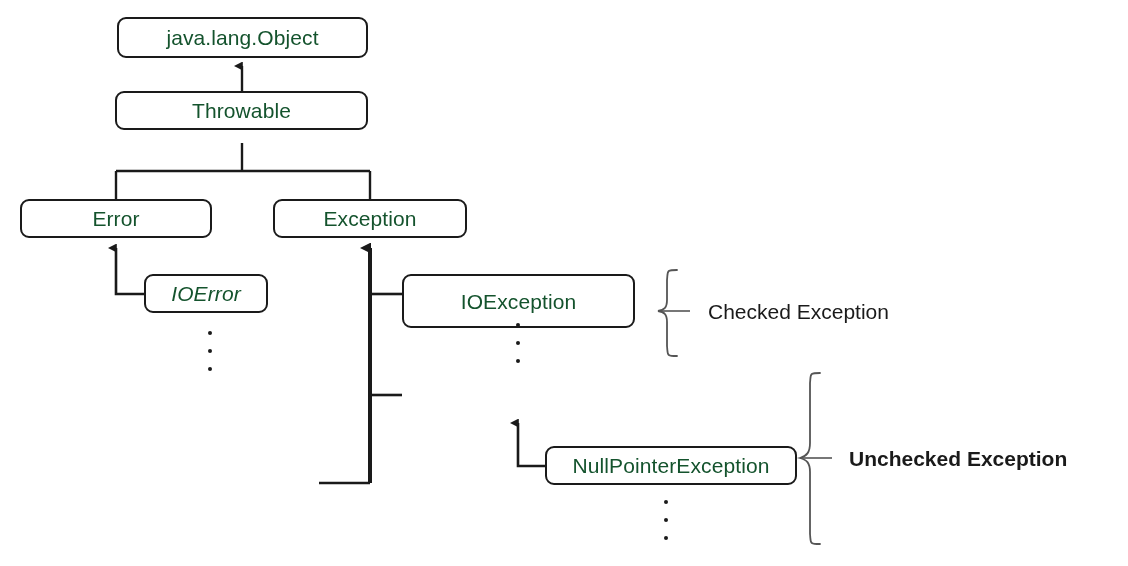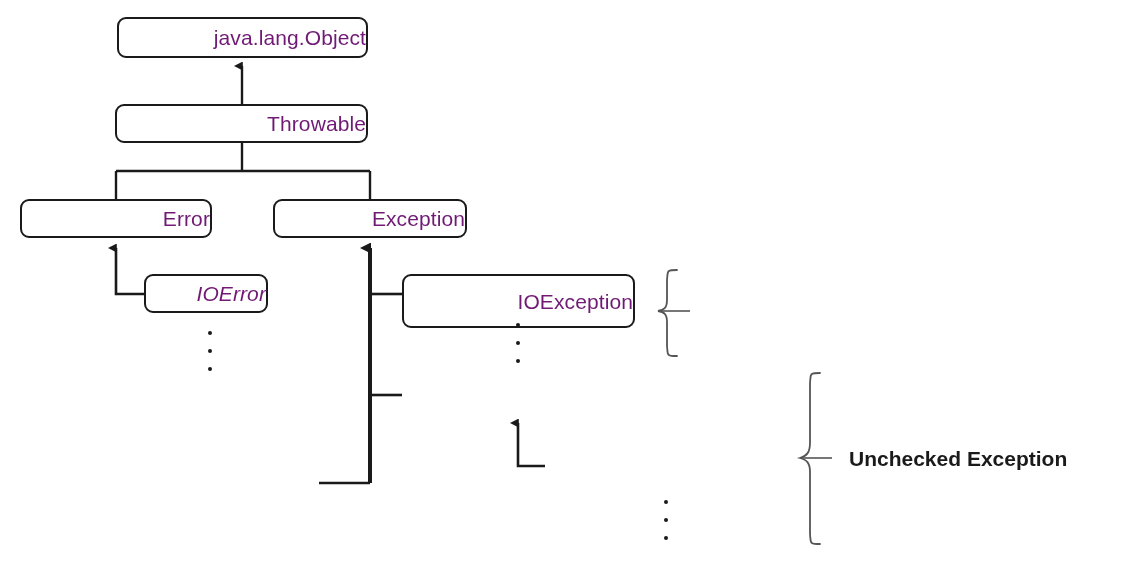--- a/index.html
+++ b/index.html
@@ -24,25 +24,25 @@
     top: 0;
     width: 1128px;
     height: 566px;
     pointer-events: none;
   }
   .node {
     position: absolute;
     box-sizing: border-box;
     display: flex;
     align-items: center;
-    justify-content: flex-end;
+    justify-content: center;
     background: #ffffff;
     border: 2px solid #1a1a1a;
     border-radius: 9px;
-    color: #701a75;
+    color: #14532d;
     font-size: 21px;
     line-height: 1;
     letter-spacing: 0.1px;
     white-space: nowrap;
     z-index: 2;
   }
   .node.custom {
     background: #e6e6e6;
     border: 2px dashed #1a1a1a;
   }
@@ -131,57 +131,61 @@
                L 810 534
                C 811 543, 809 544, 820 544" fill="none" stroke="#555555" stroke-width="1.8" stroke-linecap="round"></path>
       <line x1="800" y1="458" x2="832" y2="458" stroke="#555555" stroke-width="1.6"></line>
     </g>
   </svg>
 
   <div class="node" style="left:117px; top:17px; width:251px; height:41px;">
     <span>java.lang.Object</span>
   </div>
 
-  <div class="node" style="left:115px; top:104px; width:253px; height:39px;">
+  <div class="node" style="left:115px; top:91px; width:253px; height:39px;">
     <span>Throwable</span>
   </div>
 
   <div class="node" style="left:20px; top:199px; width:192px; height:39px;">
     <span>Error</span>
   </div>
 
   <div class="node" style="left:273px; top:199px; width:194px; height:39px;">
     <span>Exception</span>
   </div>
 
   <div class="node" style="left:144px; top:274px; width:124px; height:39px;font-style:italic;">
     <span>IOError</span>
   </div>
 
   <div class="node" style="left:402px; top:274px; width:233px; height:54px;">
     <span>IOException</span>
   </div>
 
 
+  <div class="node" style="left:545px; top:446px; width:252px; height:39px;">
+    <span>NullPointerException</span>
+  </div>
 
 
   <div class="dots" style="left:207px; top:331px; width:6px; height:40px;">
     <i></i>
     <i></i>
     <i></i>
   </div>
 
   <div class="dots" style="left:515px; top:323px; width:6px; height:40px;">
     <i></i>
     <i></i>
     <i></i>
   </div>
 
   <div class="dots" style="left:663px; top:500px; width:6px; height:40px;">
     <i></i>
     <i></i>
     <i></i>
   </div>
 
+  <div class="brace-label" style="left:708px; top:301px;">Checked Exception</div>
 
   <div class="brace-label" style="left:849px; top:448px;font-weight:bold;">Unchecked Exception</div>
 
 </div>
 
 </body></html>

